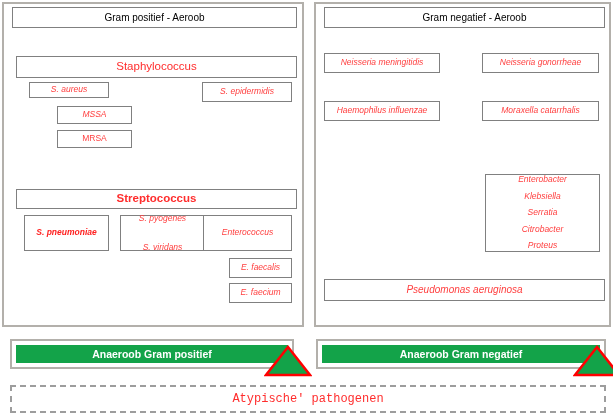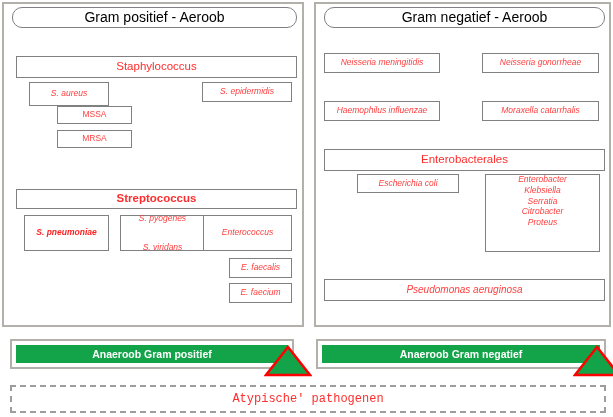--- a/index.html
+++ b/index.html
@@ -30,43 +30,42 @@
     background: #ffffff;
     display: flex;
     align-items: center;
     justify-content: center;
     text-align: center;
     line-height: 1.15;
     box-sizing: border-box;
   }
   .bx-head {
     color: #000000;
-    font-size: 14px;
-    border-radius: 10px;
+    font-size: 10px;
   }
   .bx-group {
     color: #ff2d2d;
     font-size: 11.5px;
   }
   .bx-group.bold { font-weight: bold; }
   .sp {
     color: #ff4040;
     font-size: 8.5px;
     font-style: italic;
   }
   .sp.bold { font-weight: bold; color:#ff2020; }
   .sp.upright { font-style: normal; }
   .sp-multi {
     flex-direction: column;
     justify-content: center;
   }
   .sp-multi > span { display:block; }
   .genus-list {
     flex-direction: column;
-    justify-content: flex-start;
+    justify-content: space-between;
     gap: 1px;
   }
 
   
   .anaerobe-frame {
     border: 2px solid #b3b0ab;
     background: #ffffff;
     padding-left: 36px;
   }
   .green-bar {
@@ -95,23 +94,23 @@
 </style>
 </head>
 <body>
 
 <div class="abs panel" style="left:2px; top:2px; width:302px; height:325px;">
 
   <div class="abs bx bx-head" style="left:8px; top:3px; width:285px; height:21px;">Gram positief - Aeroob</div>
 
   <div class="abs bx bx-group" style="left:12px; top:52px; width:281px; height:22px;">Staphylococcus</div>
 
-  <div class="abs bx sp" style="left:25px; top:78px; width:80px; height:24px;font-style:italic;">S. aureus</div>
+  <div class="abs bx sp" style="left:25px; top:78px; width:80px; height:16px;font-style:italic;">S. aureus</div>
 
-  <div class="abs bx sp upright" style="left:53px; top:102px; width:75px; height:18px;">MSSA</div>
+  <div class="abs bx sp upright" style="left:53px; top:102px; width:75px; height:18px;font-style:italic;">MSSA</div>
 
   <div class="abs bx sp upright" style="left:53px; top:126px; width:75px; height:18px;">MRSA</div>
 
   <div class="abs bx sp" style="left:198px; top:78px; width:90px; height:20px;">S. epidermidis</div>
 
   <div class="abs bx bx-group bold" style="left:12px; top:185px; width:281px; height:20px;">Streptococcus</div>
 
   <div class="abs bx sp bold" style="left:20px; top:211px; width:85px; height:36px;">S. pneumoniae</div>
 
   <div class="abs bx sp sp-multi" style="left:116px; top:211px; width:85px; height:36px;gap:19px;">
@@ -131,23 +130,21 @@
   <div class="abs bx bx-head" style="left:8px; top:3px; width:281px; height:21px;padding-left:20px;">Gram negatief - Aeroob</div>
 
   <div class="abs bx sp" style="left:166px; top:49px; width:117px; height:20px;">Neisseria gonorrheae</div>
 
   <div class="abs bx sp" style="left:8px; top:49px; width:116px; height:20px;">Neisseria meningitidis</div>
 
   <div class="abs bx sp" style="left:8px; top:97px; width:116px; height:20px;">Haemophilus influenzae</div>
 
   <div class="abs bx sp" style="left:166px; top:97px; width:117px; height:20px;">Moraxella catarrhalis</div>
 
-  <div class="abs bx bx-group" style="left:8px; top:145px; width:281px; height:22px;">Enterobacterales</div>
 
-  <div class="abs bx sp" style="left:41px; top:170px; width:102px; height:19px;">Escherichia coli</div>
 
   <div class="abs bx sp genus-list" style="left:169px; top:170px; width:115px; height:78px;">
     <span>Enterobacter</span>
     <span>Klebsiella</span>
     <span>Serratia</span>
     <span>Citrobacter</span>
     <span>Proteus</span>
   </div>
 
   <div class="abs bx sp" style="left:8px; top:275px; width:281px; height:22px; font-size:10px;">Pseudomonas aeruginosa</div>

